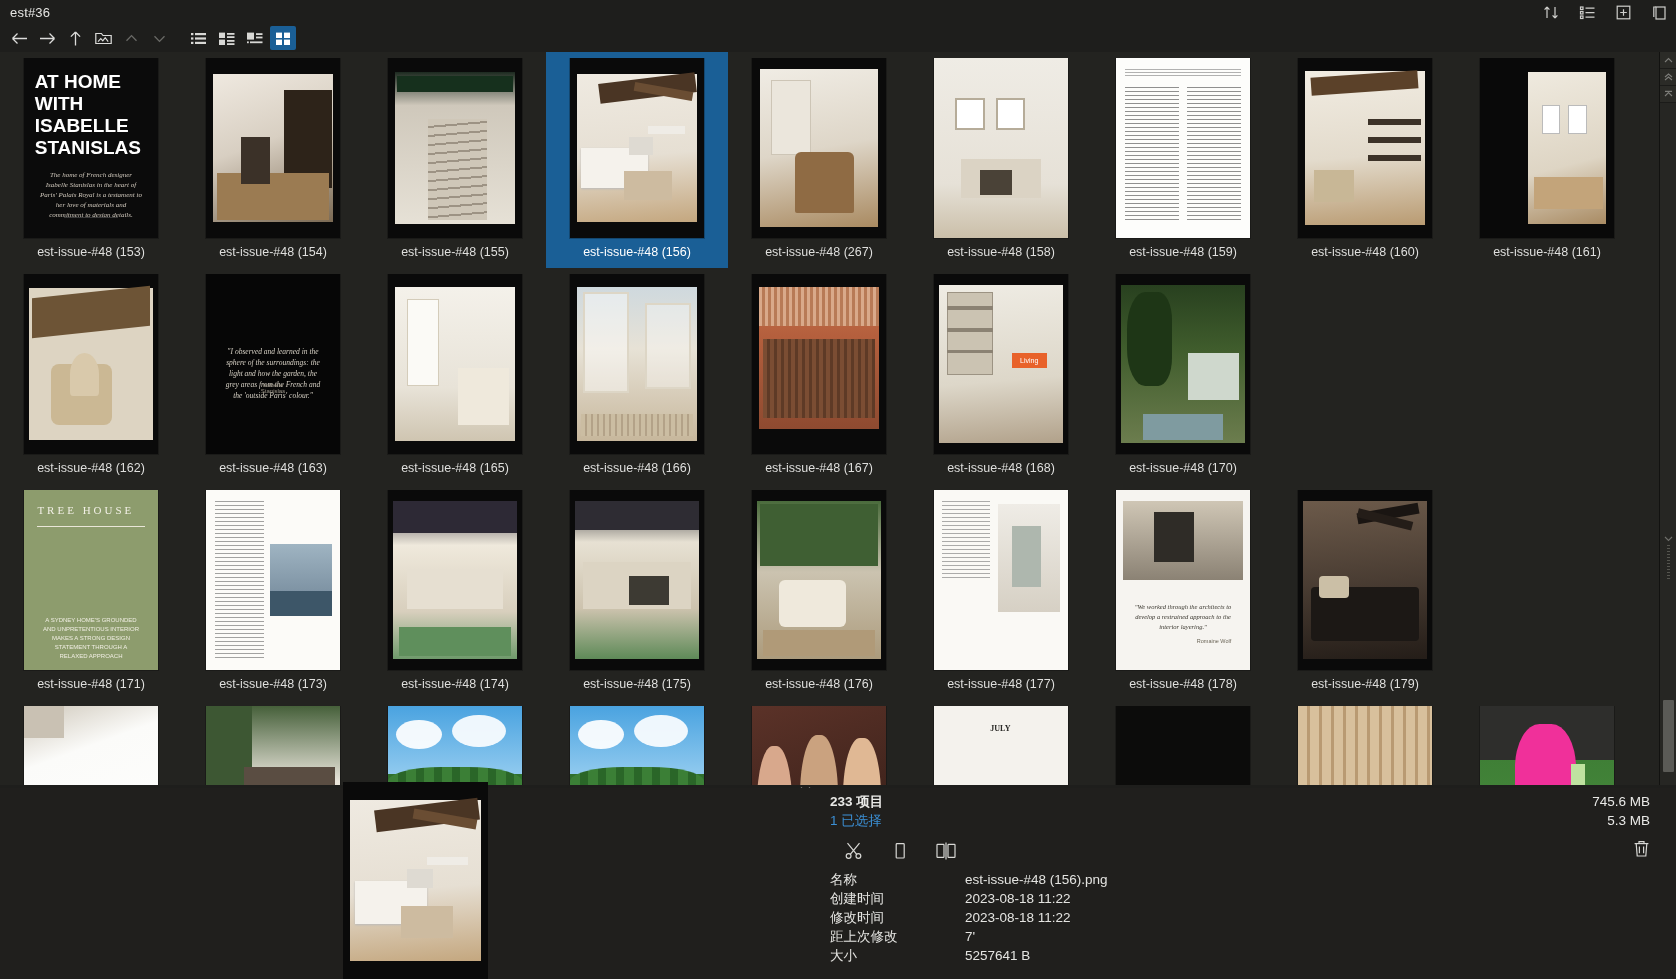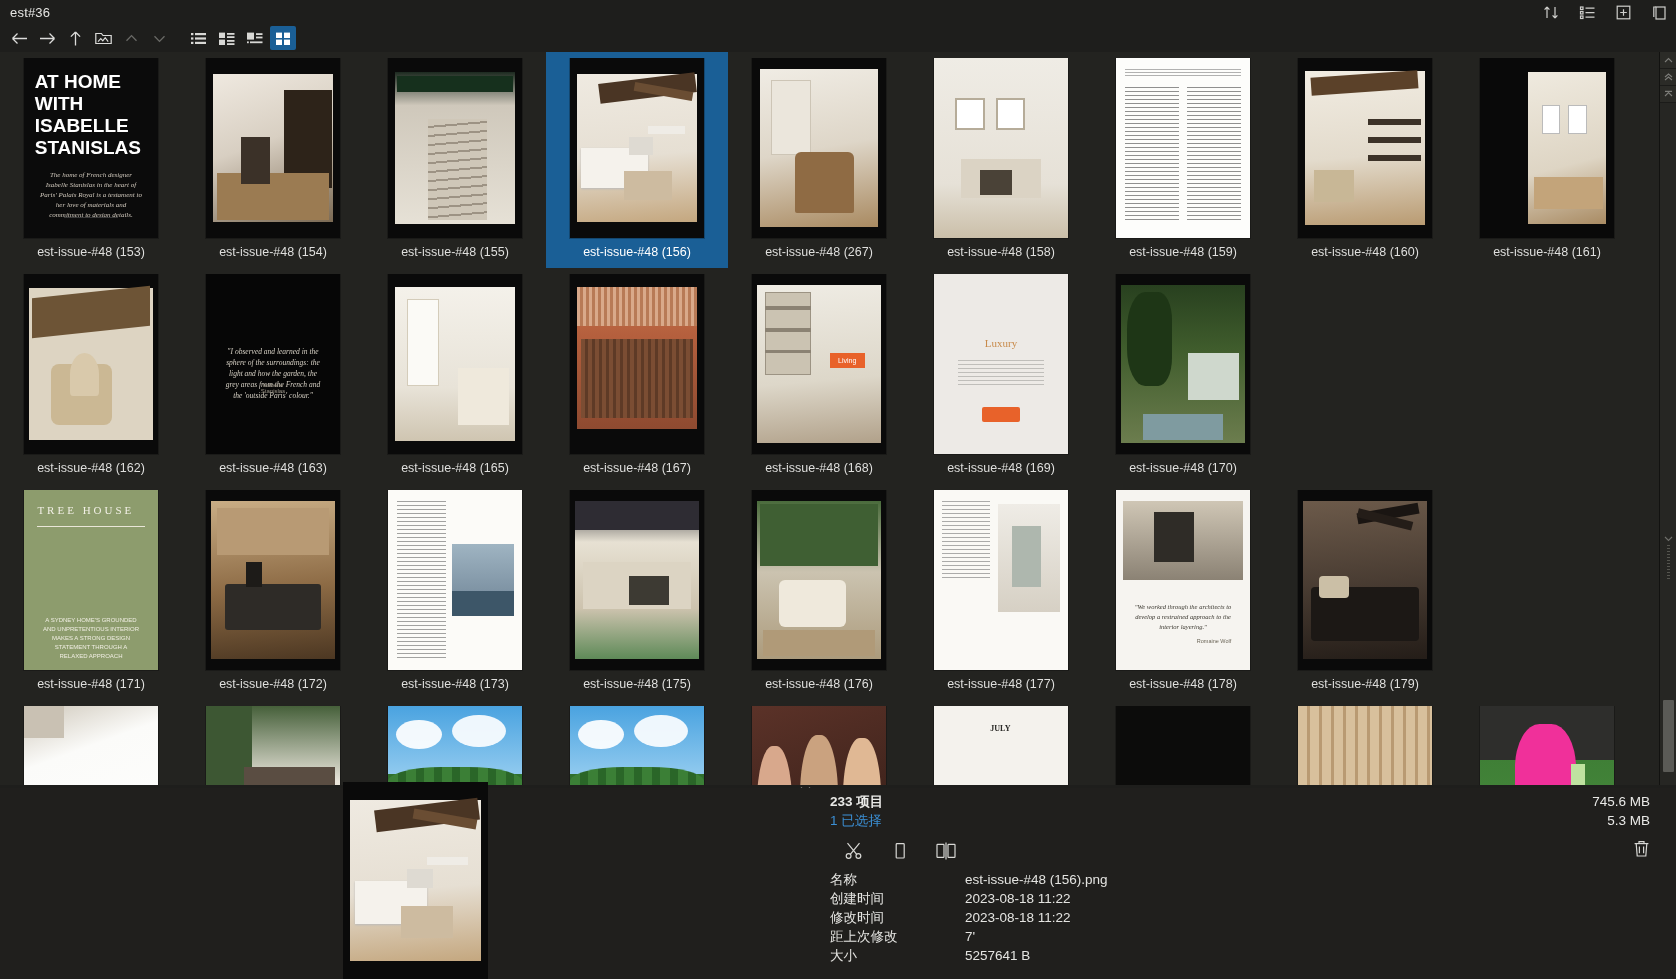--- a/index.html
+++ b/index.html
@@ -483,20 +483,33 @@
          <div class="ab" style="left:52%;top:52%;right:10%;height:32%;background:#efe9dc;"></div>
               </div>
             </div>
           </div>
           <div class="caption">est-issue-#48 (165)</div>
         </div>
         <div class="cell">
           <div class="thumb-wrap">
             <div class="thumb" style="width: 134px; height: 180px;">
               <div class="art" style="background: rgb(10, 10, 10);">
+                <div class="ab" style="left:5%;top:7%;right:5%;bottom:7%;background:linear-gradient(180deg,#cfd9de 0%,#e7e2d6 40%,#c7b79c 100%);"></div>
+         <div class="ab" style="left:10%;top:10%;width:34%;height:56%;background:rgba(255,255,255,.45);border:2px solid #ddd6c6;"></div>
+         <div class="ab" style="left:56%;top:16%;right:10%;height:48%;background:rgba(255,255,255,.35);border:2px solid #ddd6c6;"></div>
+         <div class="ab" style="left:8%;bottom:10%;right:8%;height:12%;background:repeating-linear-gradient(90deg,#cbbda2 0 4px,#b3a288 4px 6px);"></div>
+              </div>
+            </div>
+          </div>
+          <div class="caption">est-issue-#48 (166)</div>
+        </div>
+        <div class="cell">
+          <div class="thumb-wrap">
+            <div class="thumb" style="width: 134px; height: 180px;">
+              <div class="art" style="background: rgb(10, 10, 10);">
                 <div class="ab" style="left:5%;top:7%;right:5%;bottom:14%;background:linear-gradient(180deg,#c8714a 0%,#b45f3d 35%,#8e4a30 100%);"></div>
          <div class="ab" style="left:5%;top:7%;right:5%;height:22%;background:repeating-linear-gradient(90deg,#d9a98a 0 3px,#b87a56 3px 6px);"></div>
          <div class="ab" style="left:8%;top:36%;right:8%;bottom:20%;background:repeating-linear-gradient(90deg,#7b4d33 0 4px,#5e3a26 4px 7px);"></div>
               </div>
             </div>
           </div>
           <div class="caption">est-issue-#48 (167)</div>
         </div>
         <div class="cell">
           <div class="thumb-wrap">
@@ -509,33 +522,20 @@
          <div class="ab" style="left:10%;top:42%;width:34%;height:2%;background:#8b8273;"></div>
          <div class="ab" style="left:58%;top:44%;width:26%;height:8%;background:#e8622a;color:#fff;font-size:7px;display:flex;align-items:center;justify-content:center;">Living</div>
               </div>
             </div>
           </div>
           <div class="caption">est-issue-#48 (168)</div>
         </div>
         <div class="cell">
           <div class="thumb-wrap">
             <div class="thumb" style="width: 134px; height: 180px;">
-              <div class="art" style="background: rgb(238, 236, 234);">
-                <div class="ab" style="left:0;top:0;right:0;bottom:0;background:#edeae6;"></div>
-         <div class="ab" style="left:20%;top:35%;right:20%;color:#c88a4a;font-family:'Liberation Serif',serif;font-size:11px;text-align:center;">Luxury</div>
-         <div class="ab" style="left:18%;top:48%;right:18%;height:14%;background:repeating-linear-gradient(to bottom,#9a9a96 0 1px,transparent 1px 4px);opacity:.55"></div>
-         <div class="ab" style="left:36%;top:74%;width:28%;height:8%;background:#e8622a;border-radius:2px;"></div>
-              </div>
-            </div>
-          </div>
-          <div class="caption">est-issue-#48 (169)</div>
-        </div>
-        <div class="cell">
-          <div class="thumb-wrap">
-            <div class="thumb" style="width: 134px; height: 180px;">
               <div class="art" style="background: rgb(10, 10, 10);">
                 <div class="ab" style="left:4%;top:6%;right:4%;bottom:6%;background:linear-gradient(180deg,#28401f 0%,#3f5c2c 40%,#6c7d4e 100%);"></div>
          <div class="ab" style="left:8%;top:10%;width:34%;height:52%;background:#1e3616;border-radius:40% 30% 30% 40%;"></div>
          <div class="ab" style="left:54%;top:44%;right:8%;height:26%;background:#cfd8cd;"></div>
          <div class="ab" style="left:20%;bottom:8%;right:20%;height:14%;background:#7f9ba0;"></div>
               </div>
             </div>
           </div>
           <div class="caption">est-issue-#48 (170)</div>
         </div>
@@ -550,41 +550,41 @@
          <div class="ab" style="left:10%;top:20%;right:10%;height:1px;background:#e9e6d8;"></div>
          <div class="ab" style="left:12%;top:70%;right:12%;color:#f0eee2;font-size:6px;line-height:9px;text-align:center;">A SYDNEY HOME'S GROUNDED AND UNPRETENTIOUS INTERIOR MAKES A STRONG DESIGN STATEMENT THROUGH A RELAXED APPROACH</div>
               </div>
             </div>
           </div>
           <div class="caption">est-issue-#48 (171)</div>
         </div>
         <div class="cell">
           <div class="thumb-wrap">
             <div class="thumb" style="width: 134px; height: 180px;">
-              <div class="art" style="background: rgb(10, 10, 10);">
-                <div class="ab" style="left:4%;top:6%;right:4%;bottom:6%;background:linear-gradient(175deg,#c9ad85 0%,#8d6b45 55%,#4c3722 100%);"></div>
-         <div class="ab" style="left:8%;top:10%;right:8%;height:26%;background:#b89a74;"></div>
-         <div class="ab" style="left:14%;top:52%;right:14%;height:26%;background:#2e2b27;border-radius:3px;"></div>
-         <div class="ab" style="left:30%;top:40%;width:12%;height:14%;background:#1d1b18;"></div>
-              </div>
-            </div>
-          </div>
-          <div class="caption">est-issue-#48 (172)</div>
-        </div>
-        <div class="cell">
-          <div class="thumb-wrap">
-            <div class="thumb" style="width: 134px; height: 180px;">
               <div class="art" style="background: rgb(252, 251, 248);">
                 <div class="ab" style="left:7%;top:6%;width:36%;bottom:6%;background:repeating-linear-gradient(to bottom,#666 0 1px,transparent 1px 4px);opacity:.6"></div>
          <div class="ab" style="left:48%;top:30%;right:6%;height:40%;background:linear-gradient(180deg,#9fb4c2,#6d8294);"></div>
          <div class="ab" style="left:48%;top:56%;right:6%;height:14%;background:#3d5668;"></div>
               </div>
             </div>
           </div>
           <div class="caption">est-issue-#48 (173)</div>
+        </div>
+        <div class="cell">
+          <div class="thumb-wrap">
+            <div class="thumb" style="width: 134px; height: 180px;">
+              <div class="art" style="background: rgb(10, 10, 10);">
+                <div class="ab" style="left:4%;top:6%;right:4%;bottom:6%;background:linear-gradient(180deg,#2a2633 0%,#efe9dc 28%,#d8cfbd 70%,#6f9a6b 100%);"></div>
+         <div class="ab" style="left:4%;top:6%;right:4%;height:18%;background:#2d2935;"></div>
+         <div class="ab" style="left:14%;top:44%;right:14%;height:22%;background:#e6dfd1;"></div>
+         <div class="ab" style="left:8%;bottom:8%;right:8%;height:16%;background:#5f8f5c;"></div>
+              </div>
+            </div>
+          </div>
+          <div class="caption">est-issue-#48 (174)</div>
         </div>
         <div class="cell">
           <div class="thumb-wrap">
             <div class="thumb" style="width: 134px; height: 180px;">
               <div class="art" style="background: rgb(10, 10, 10);">
                 <div class="ab" style="left:4%;top:6%;right:4%;bottom:6%;background:linear-gradient(180deg,#2b2a30 0%,#e7e1d3 26%,#cdc3ae 68%,#5e8a58 100%);"></div>
          <div class="ab" style="left:4%;top:6%;right:4%;height:16%;background:#2e2c33;"></div>
          <div class="ab" style="left:10%;top:40%;right:10%;height:26%;background:#dcd4c3;"></div>
          <div class="ab" style="left:44%;top:48%;width:30%;height:16%;background:#3d3a33;"></div>
               </div>

